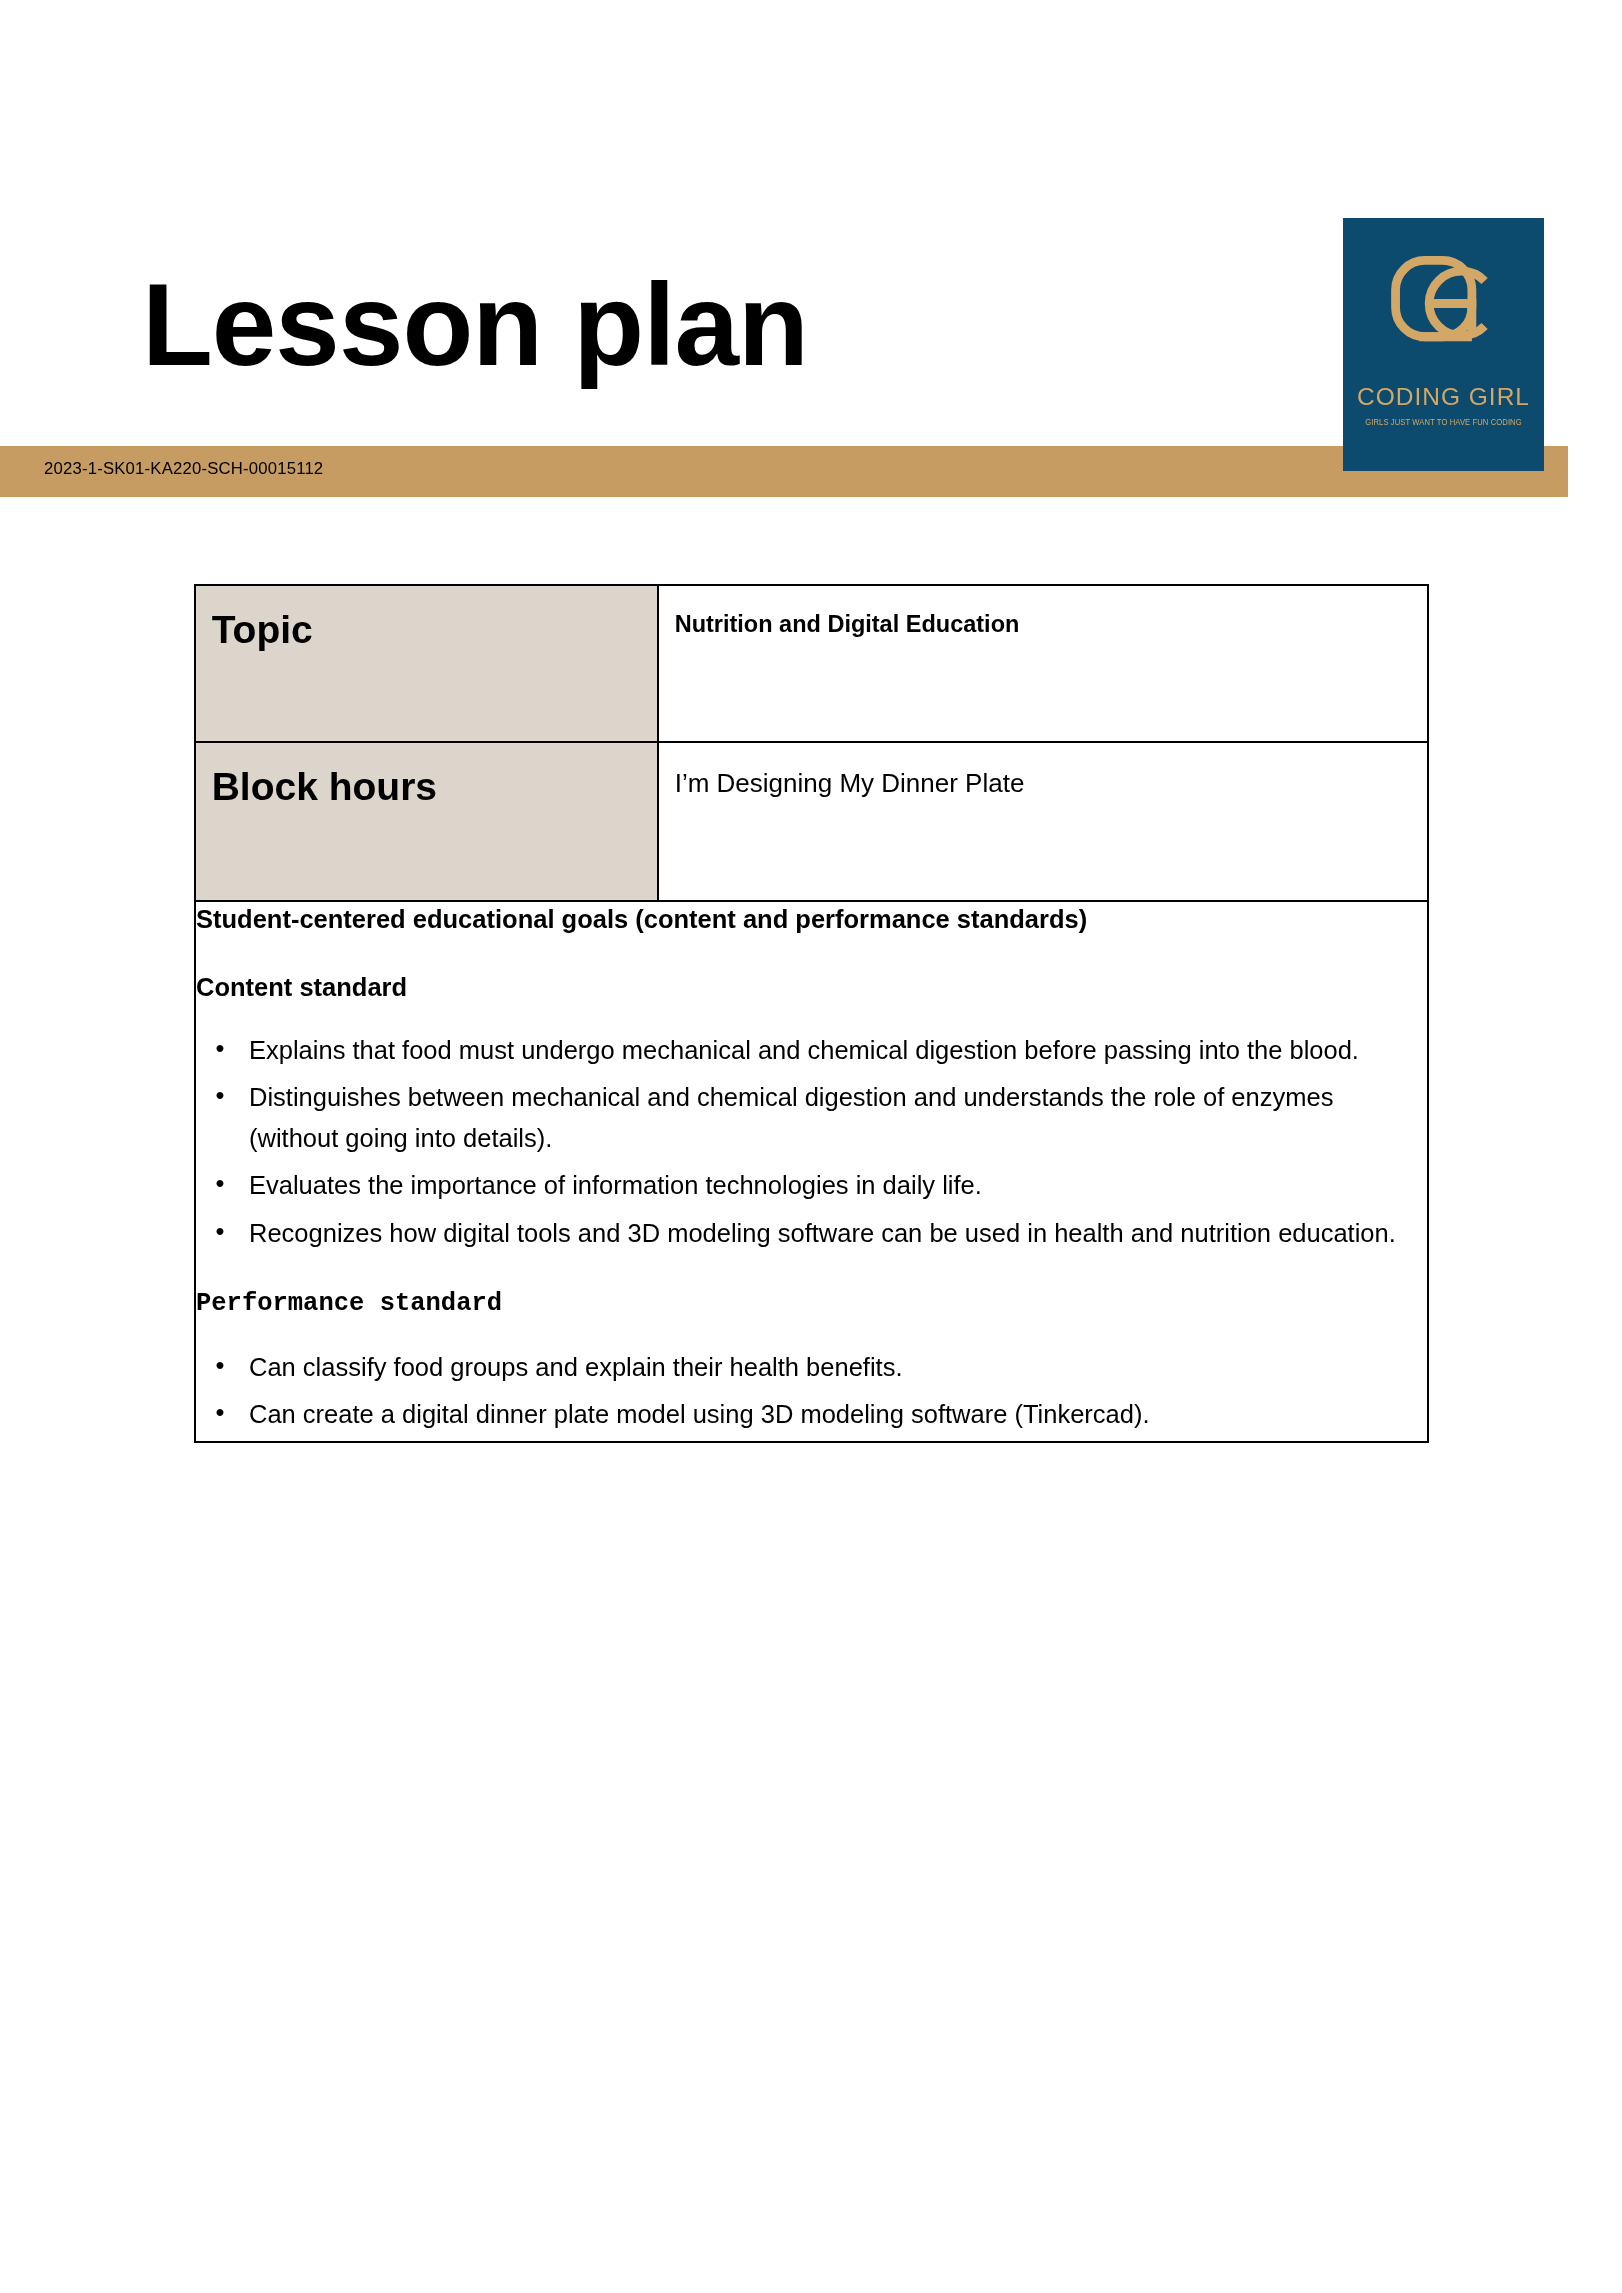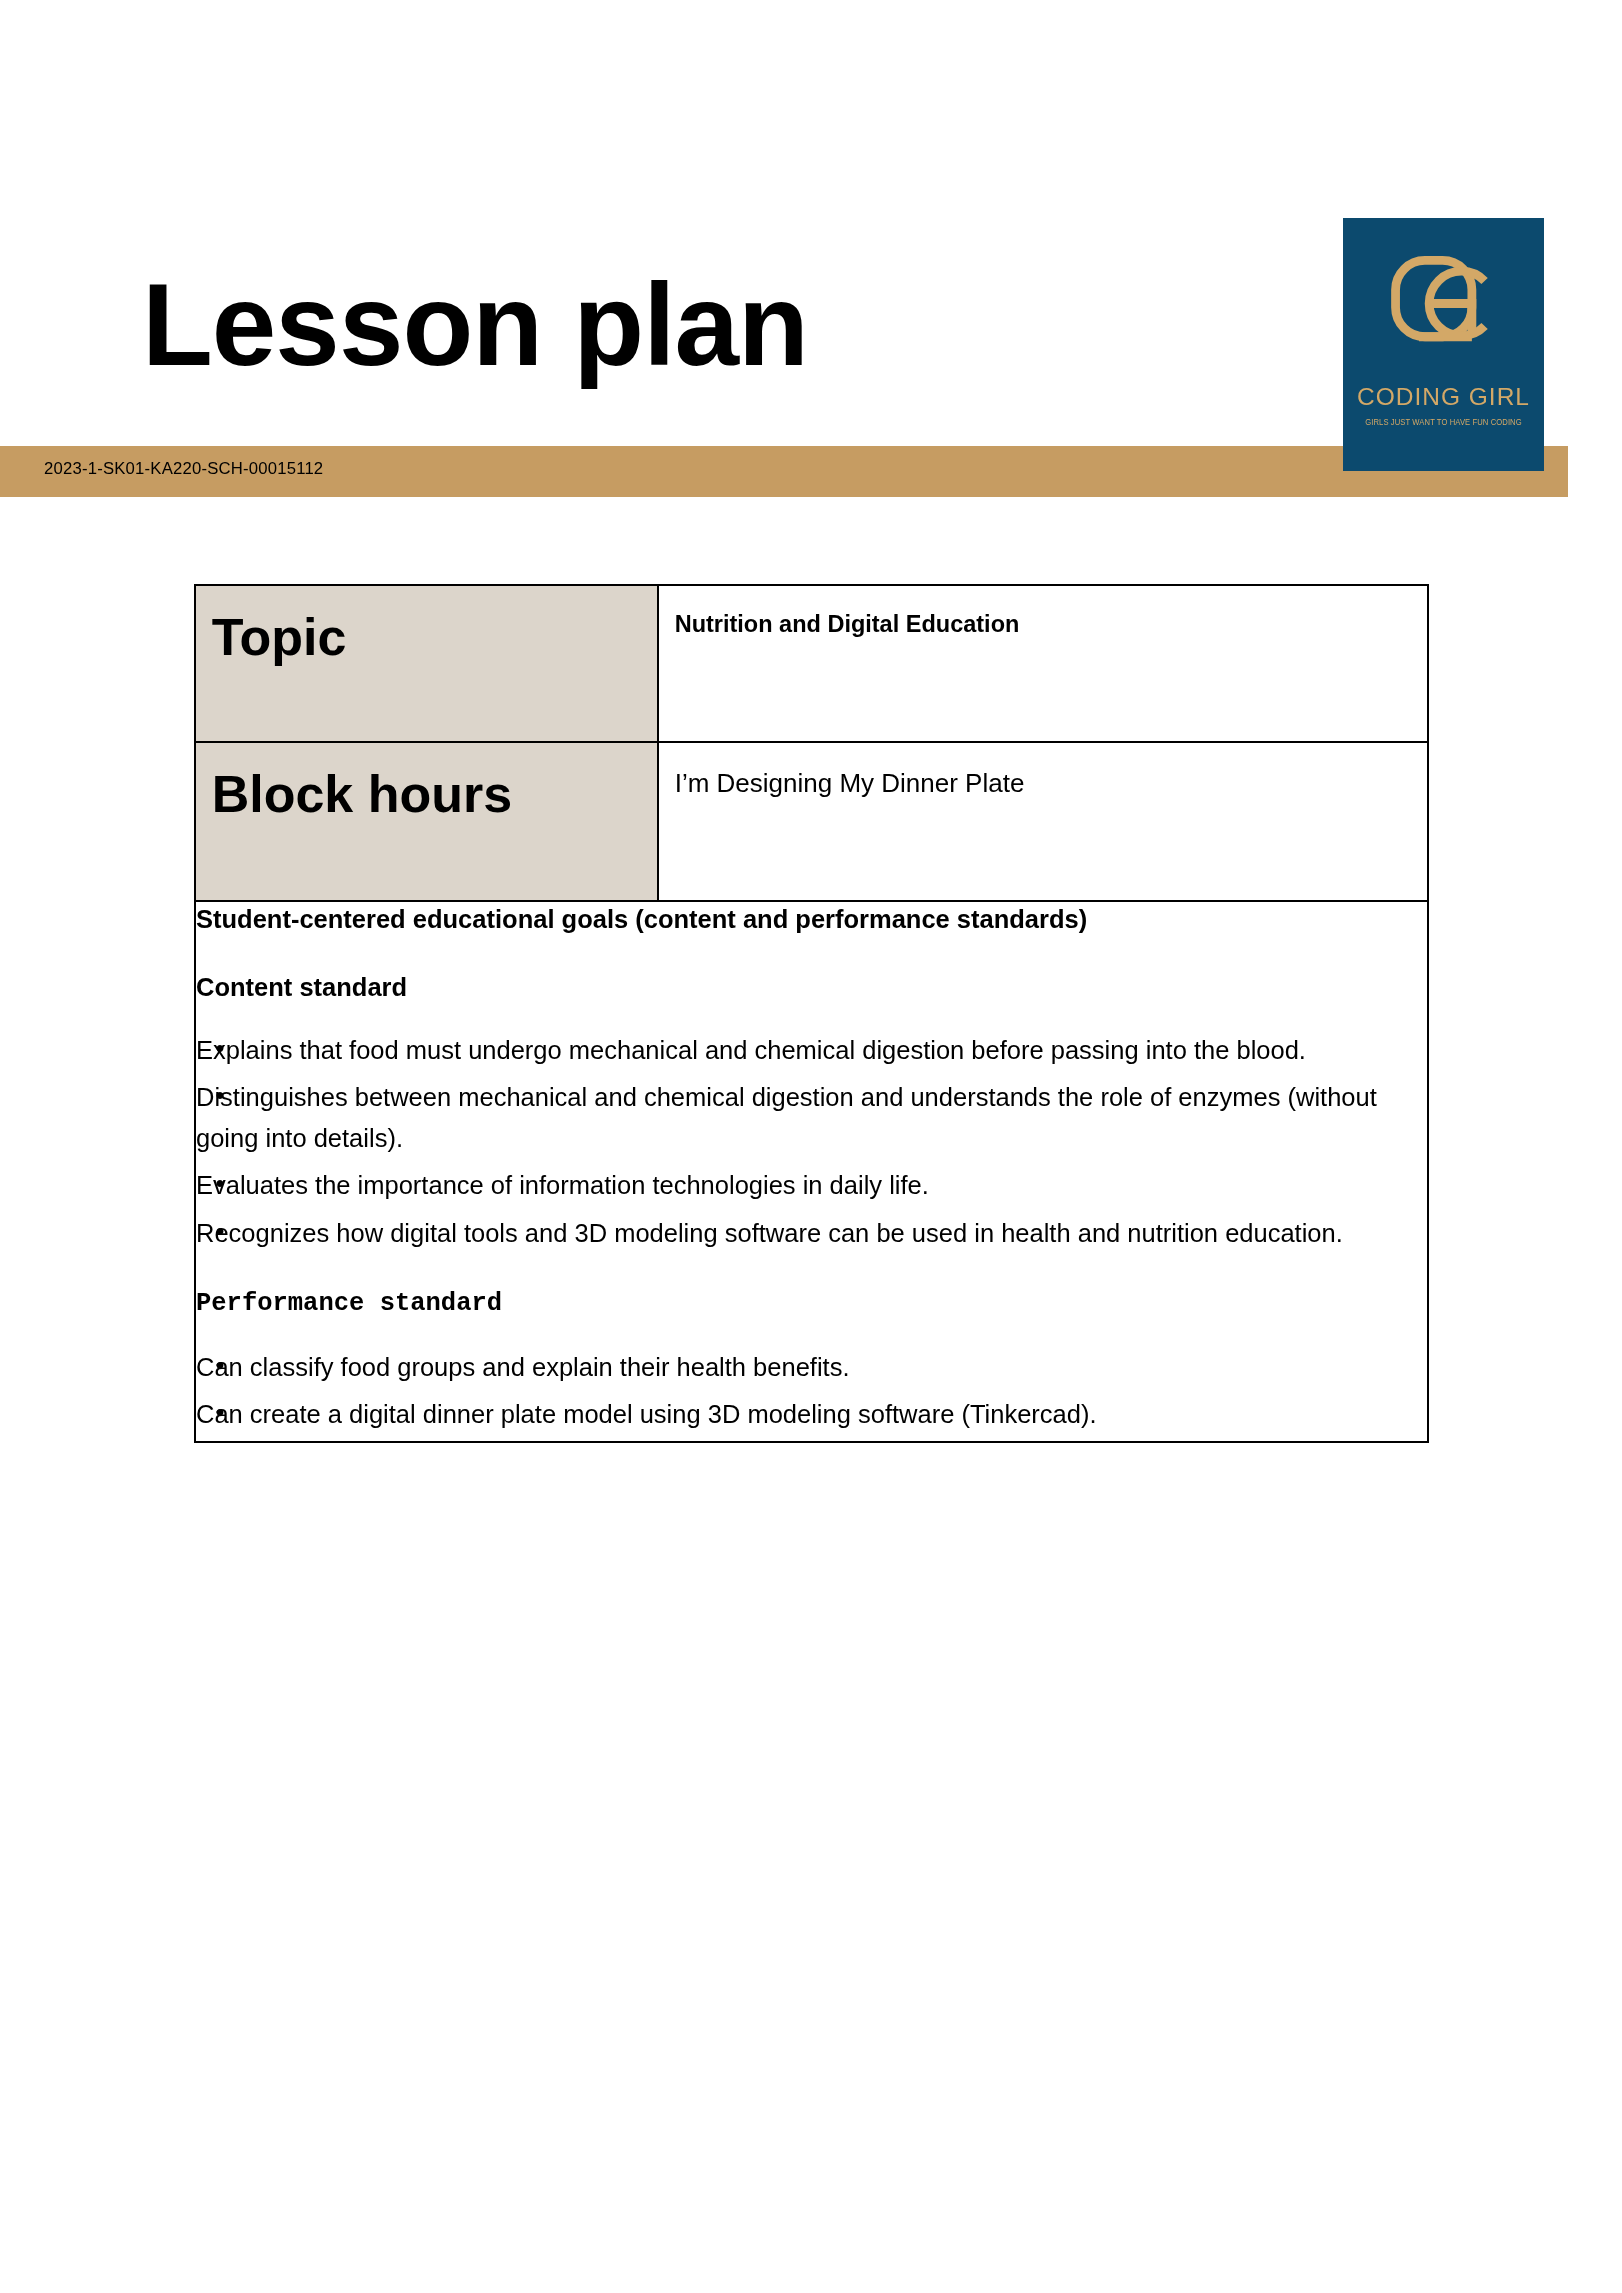--- a/index.html
+++ b/index.html
@@ -121,21 +121,21 @@
     padding: 21.6px 15.7px 17.6px 15.7px;
   }
   .shaded {
     background: #dcd5cb;
   }
   .plain {
     background: #ffffff;
   }
 
   .label-big {
-    font-size: 52px;
+    font-size: 39px;
     font-weight: 700;
     line-height: 1.15;
     font-family: "Liberation Sans", sans-serif;
   }
   .label-med {
     font-size: 29px;
     font-weight: 700;
     line-height: 1.38;
     font-family: "Liberation Sans", sans-serif;
   }
@@ -186,20 +186,21 @@
     margin-top: 33px;
     font-family: Liberation Mono, monospace;
   }
   ul.goal-list {
     list-style: none;
     margin: 0 0 0 0;
     padding: 0;
   }
   ul.goal-list li {
     position: relative;
+    padding-left: 53px;
     margin-bottom: 5.9px;
     font-size: 25.5px;
     line-height: 1.62;
     font-family: "Liberation Sans", sans-serif;
   }
   ul.goal-list li:before {
     content: "\2022";
     position: absolute;
     left: 19.6px;
     top: -2px;

